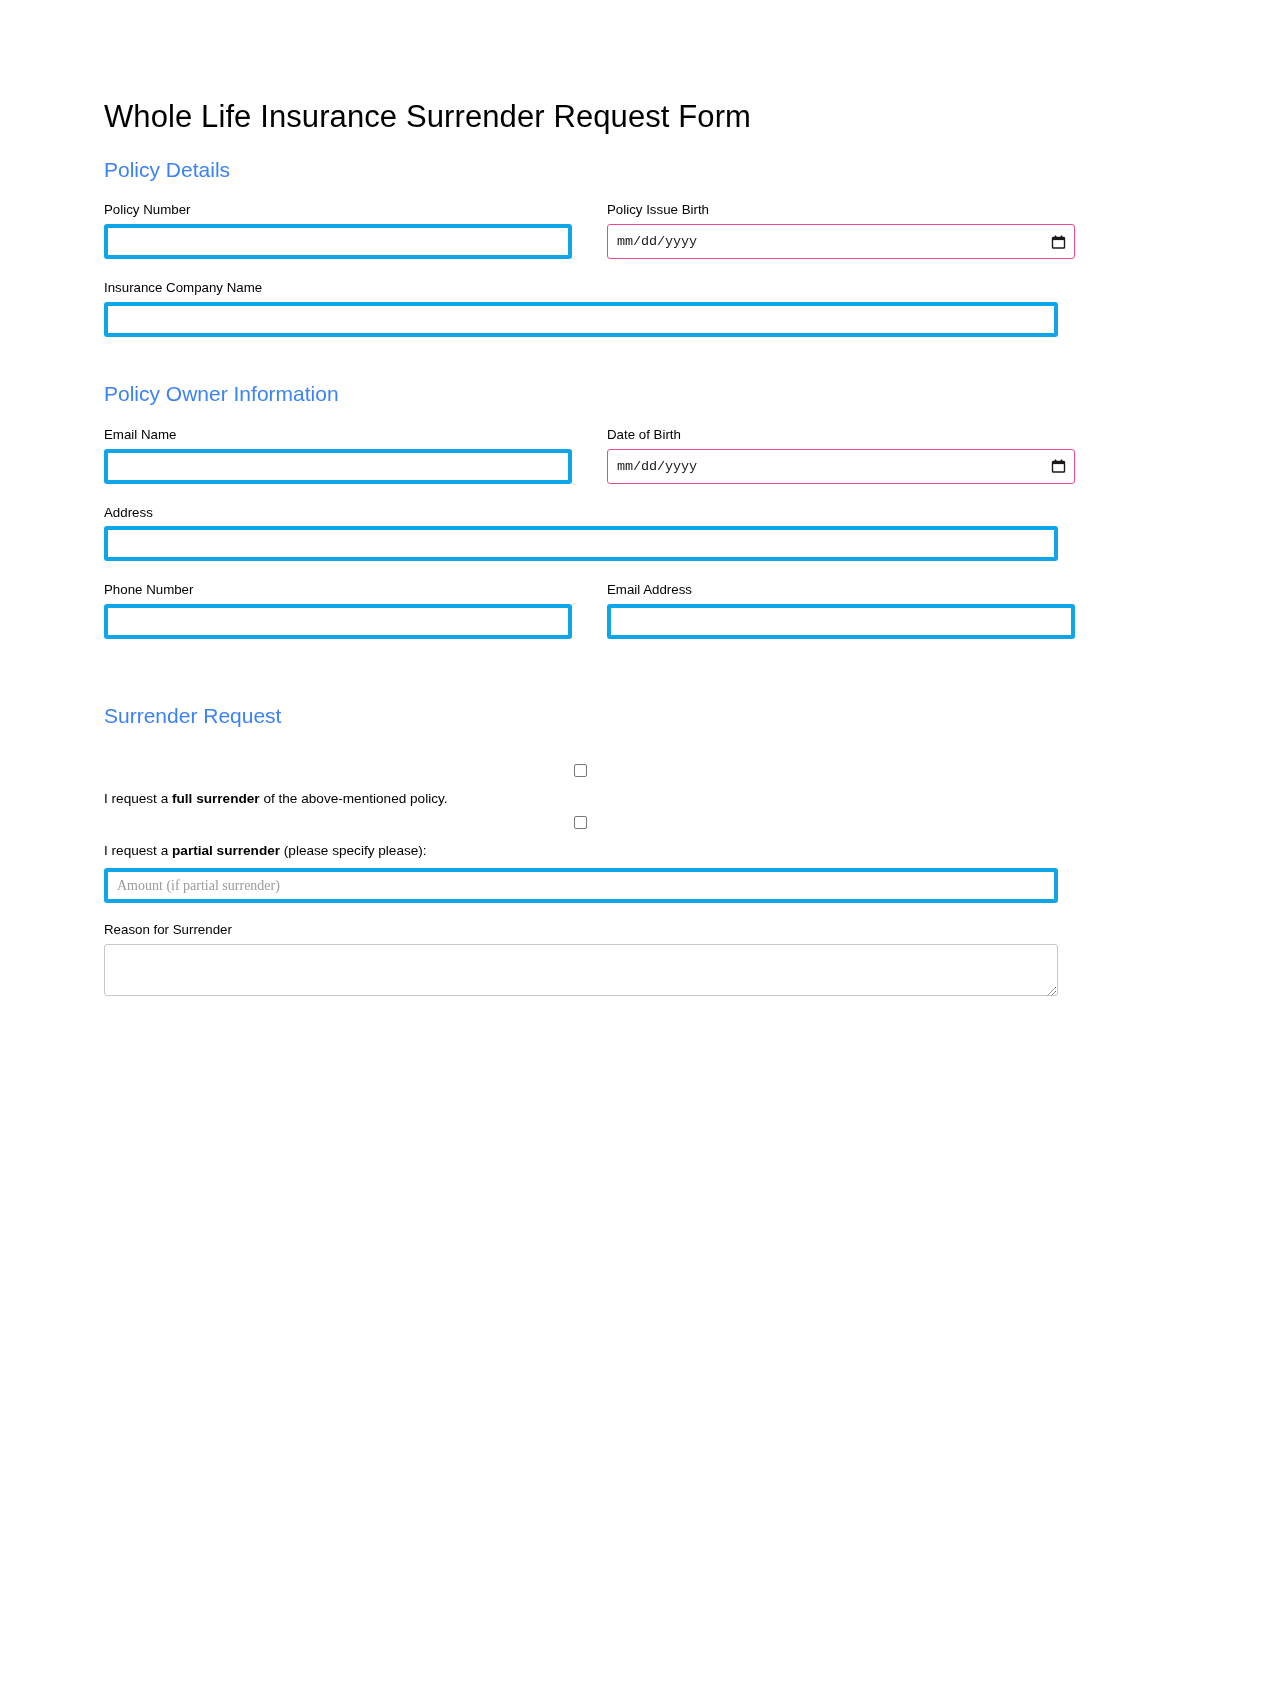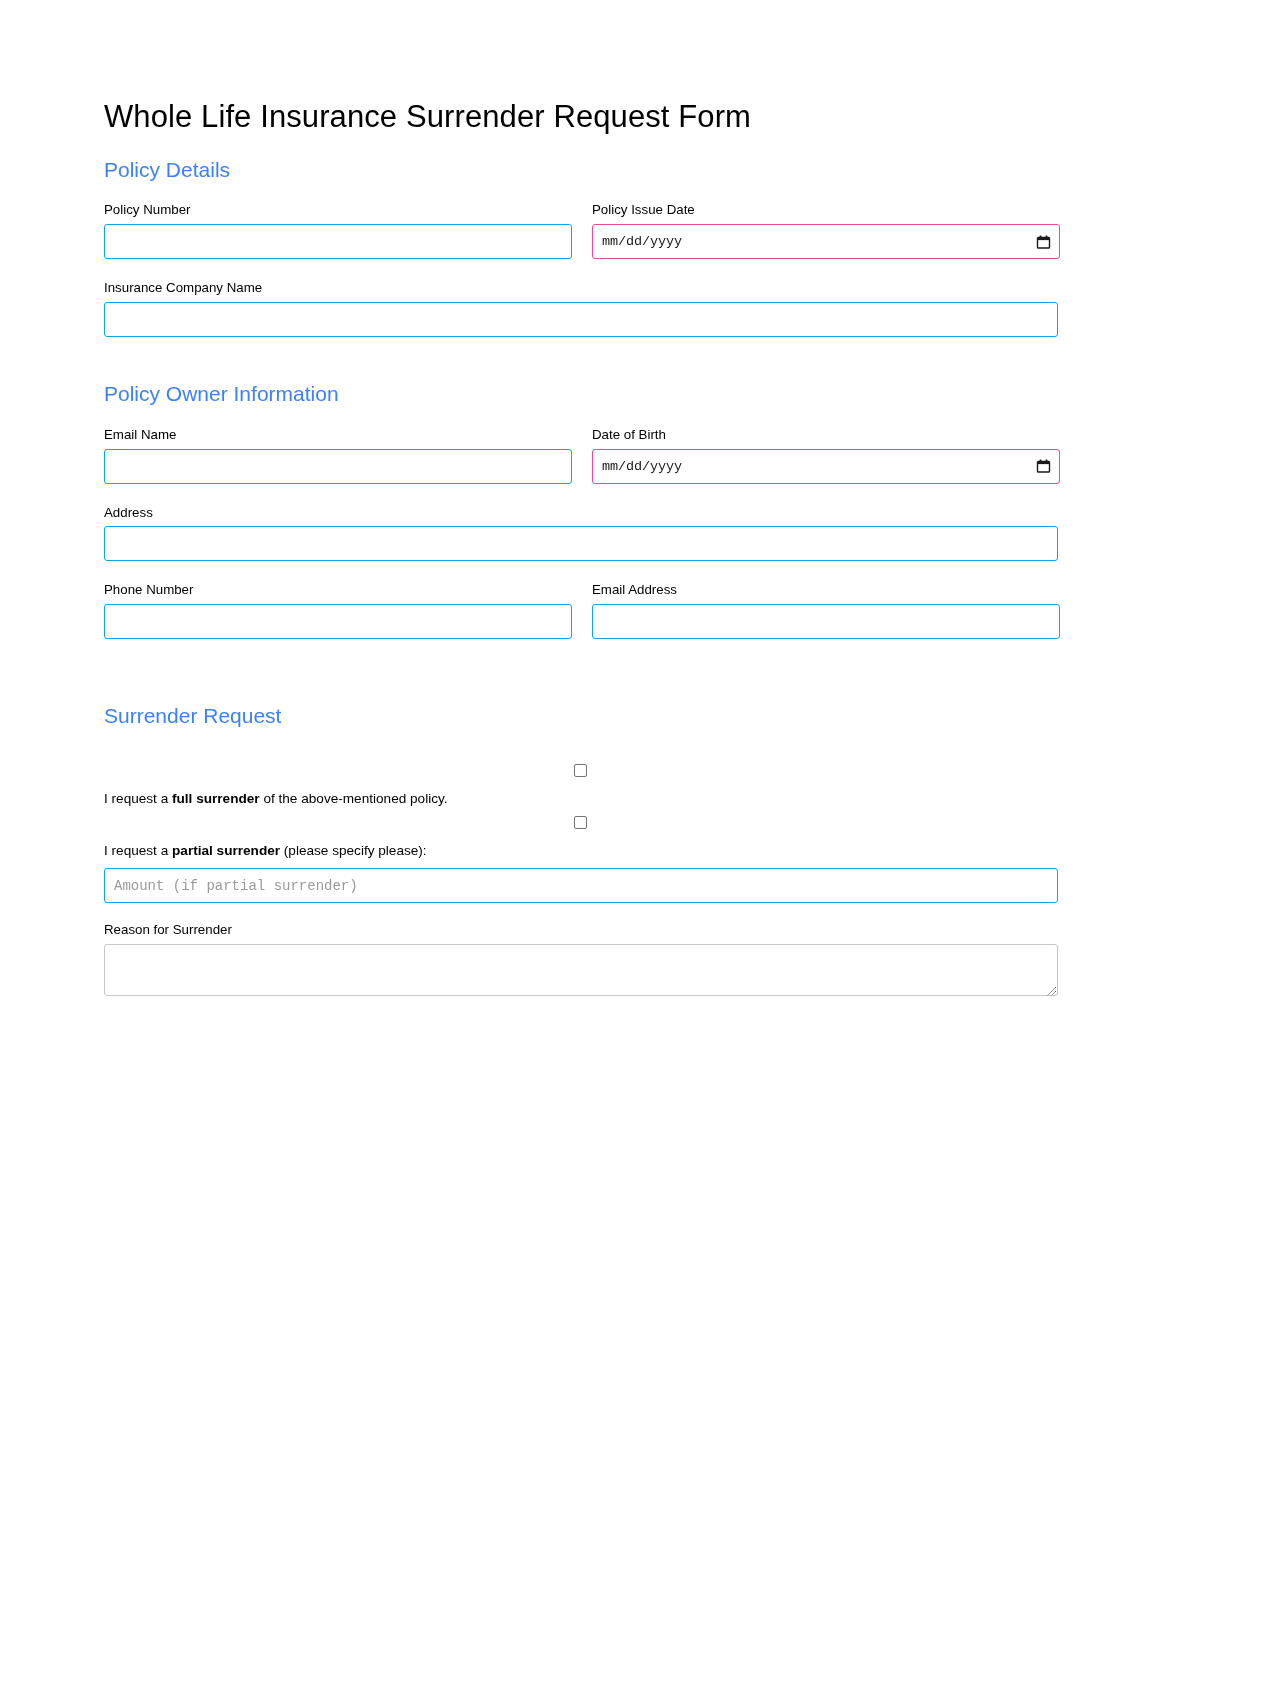--- a/index.html
+++ b/index.html
@@ -41,21 +41,21 @@
     font-weight: 400;
     line-height: 1.25;
     margin: 0 0 18px 0;
     color: #3b82f6;
   }
   .section {
     margin-bottom: 44px;
   }
   .row {
     display: flex;
-    gap: 20px;
+    gap: 35px;
     margin-bottom: 0;
   }
   .field {
     margin-bottom: 20px;
   }
   .field.half {
     flex: 0 0 468px;
     max-width: 468px;
   }
   .field.full {
@@ -66,24 +66,24 @@
     font-size: 13.3px;
     line-height: 1.35;
     margin-bottom: 5px;
     color: #000;
     font-weight: 400;
   }
   .inp {
     display: block;
     width: 100%;
     height: 35px;
-    border: 1px solid #0ea5e9;
+    border: 4px solid #0ea5e9;
     border-radius: 3px;
     background: #fff;
-    font-family: Liberation Mono, monospace;
+    font-family: Liberation Serif, serif;
     font-size: 14px;
     padding: 4px 9px;
     color: #000;
     outline: none;
   }
   .inp::placeholder {
     color: #9a9a9a;
     opacity: 1;
   }
   .date-wrap {
@@ -179,21 +179,21 @@
 
     <div class="section">
       <h2 class="section-heading">Policy Details</h2>
 
       <div class="row">
         <div class="field half">
           <label class="fl">Policy Number</label>
           <input class="inp" type="text" placeholder="" style="">
         </div>
         <div class="field half">
-          <label class="fl">Policy Issue Date</label>
+          <label class="fl">Policy Issue Birth</label>
           <div class="date-wrap">
             <div class="date-inp">
               <span class="date-text">mm/dd/yyyy</span>
             </div>
             <span class="cal-btn">
               <svg width="15" height="15" viewBox="0 0 15 15" xmlns="http://www.w3.org/2000/svg">
                 <rect x="1.5" y="3" width="12" height="10.5" rx="0.8" fill="#ffffff" stroke="#1a1a1a" stroke-width="1.4"></rect>
                 <rect x="1.5" y="3" width="12" height="2.6" fill="#1a1a1a"></rect>
                 <rect x="3.6" y="1" width="1.8" height="3" rx="0.4" fill="#1a1a1a"></rect>
                 <rect x="9.6" y="1" width="1.8" height="3" rx="0.4" fill="#1a1a1a"></rect>

